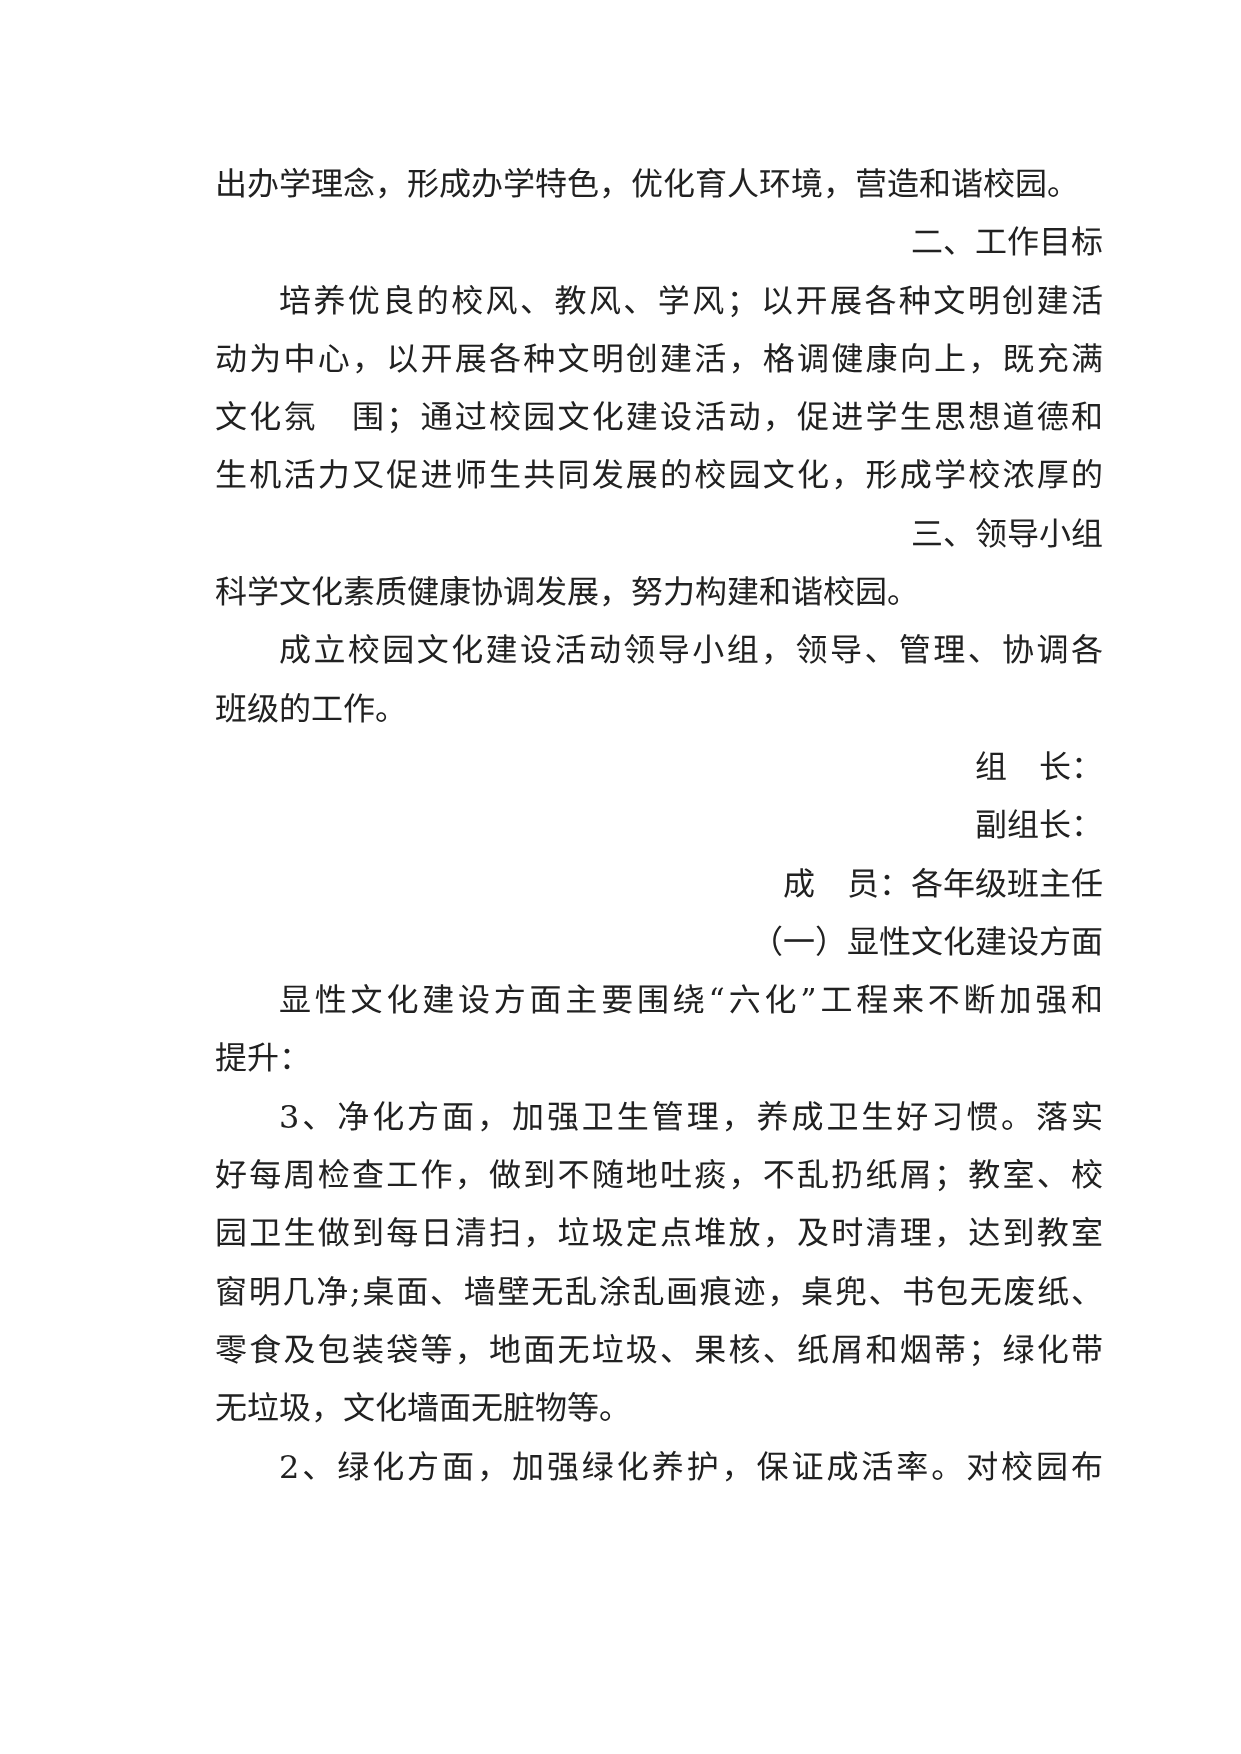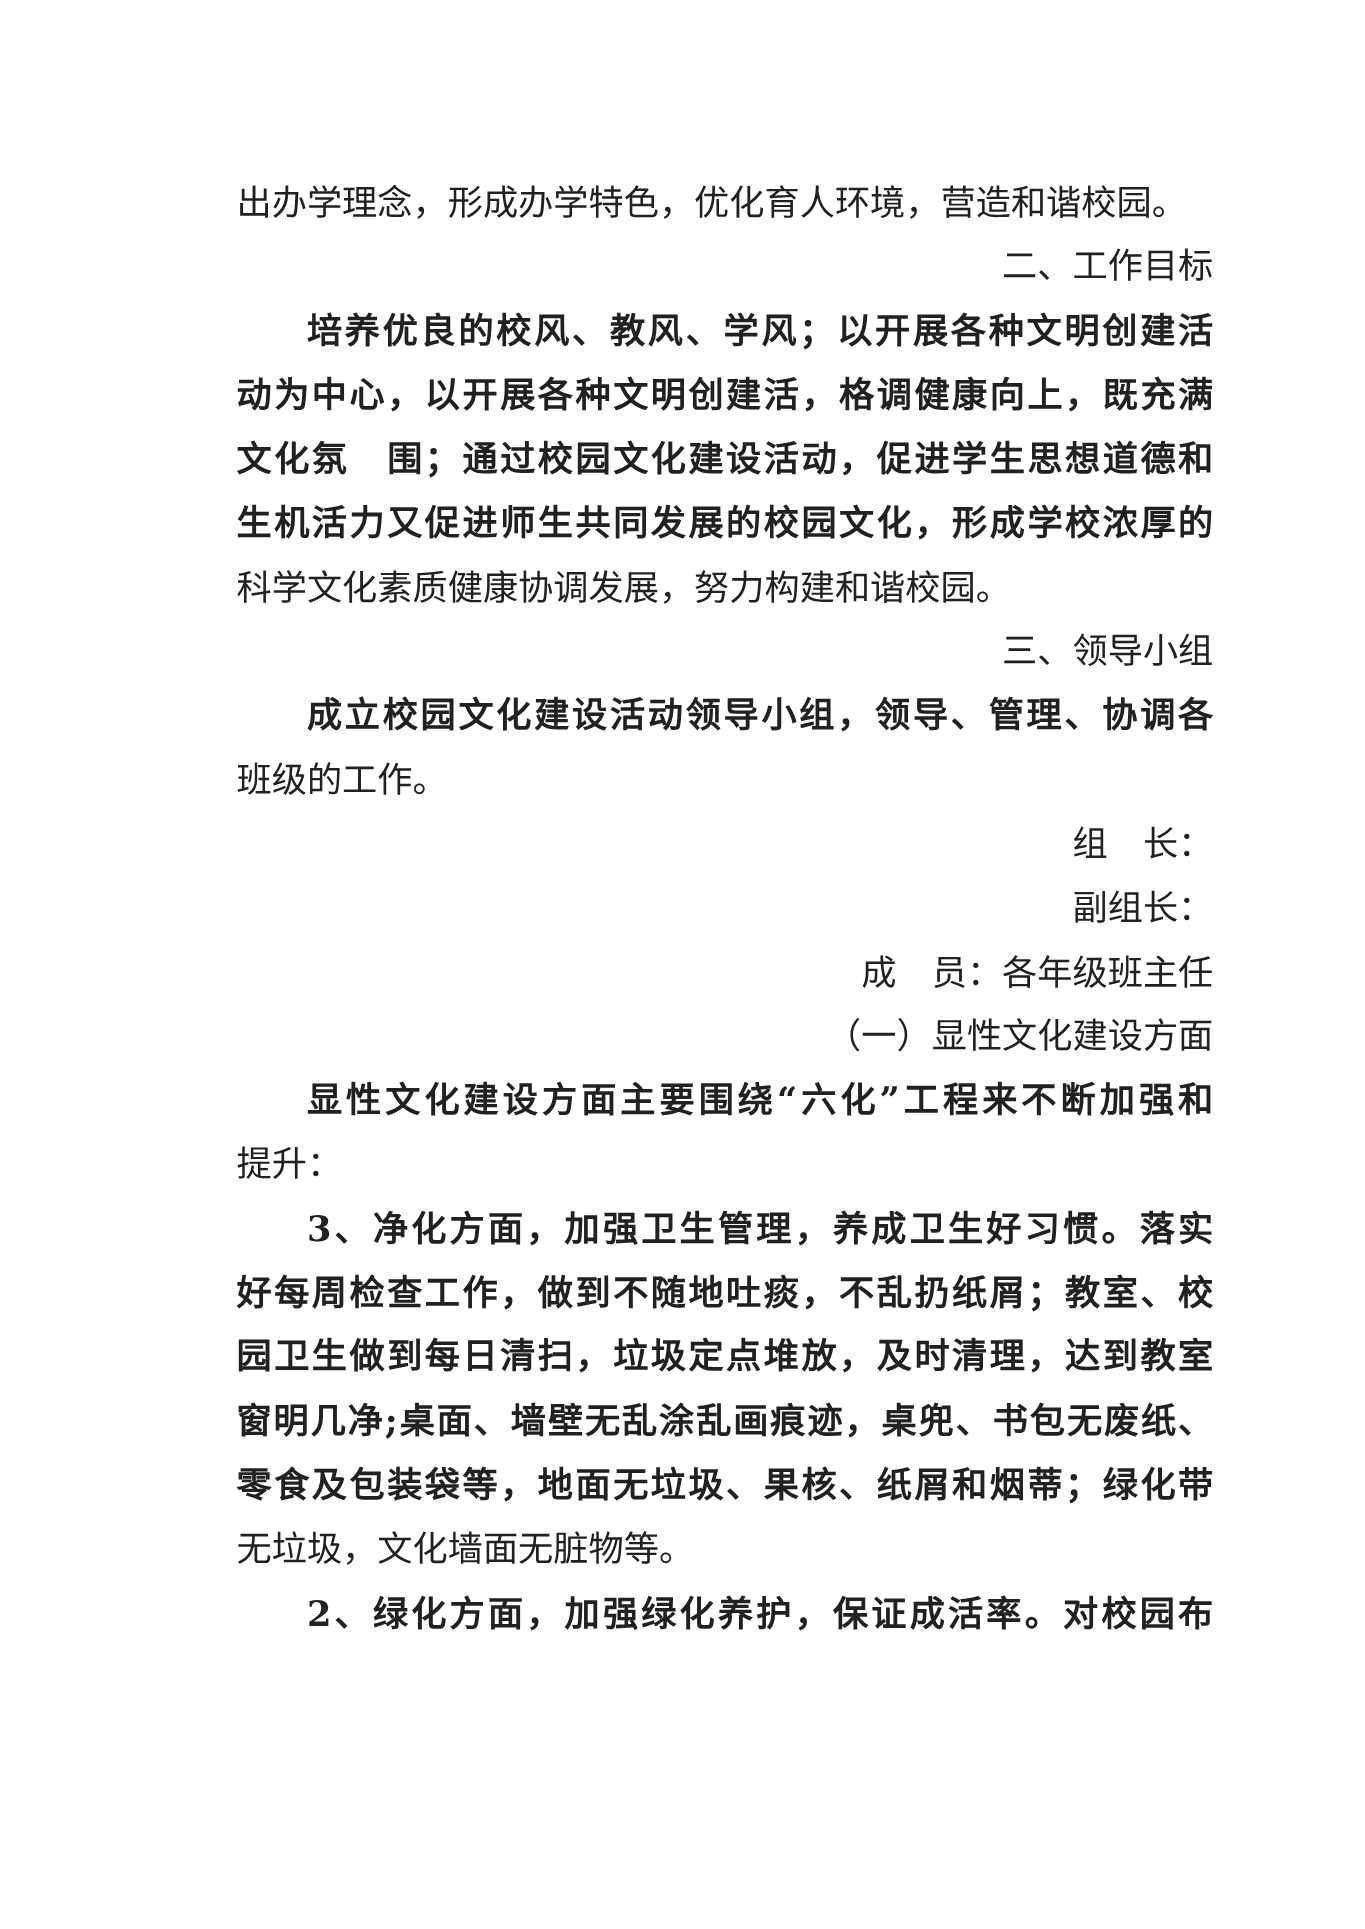--- a/index.html
+++ b/index.html
@@ -33,40 +33,39 @@
     margin-left: 39px;
   }
   .line {
     white-space: nowrap;
     text-align: left;
   }
   .line.fill {
     white-space: normal;
     text-align: justify;
     text-align-last: justify;
-    font-weight: bold;
   }
   .line.indent {
     text-indent: 64px;
     text-align: right;
   }
 </style>
 </head>
 <body>
 
 <div class="page">
   <div class="text-block">
       <div class="line">出办学理念，形成办学特色，优化育人环境，营造和谐校园。</div>
       <div class="line indent">二、工作目标</div>
       <div class="line indent fill">培养优良的校风、教风、学风；以开展各种文明创建活</div>
       <div class="line fill">动为中心，以开展各种文明创建活，格调健康向上，既充满</div>
       <div class="line fill">文化氛　围；通过校园文化建设活动，促进学生思想道德和</div>
       <div class="line fill">生机活力又促进师生共同发展的校园文化，形成学校浓厚的</div>
+      <div class="line indent">三、领导小组</div>
       <div class="line">科学文化素质健康协调发展，努力构建和谐校园。</div>
-      <div class="line indent">三、领导小组</div>
       <div class="line indent fill">成立校园文化建设活动领导小组，领导、管理、协调各</div>
       <div class="line">班级的工作。</div>
       <div class="line indent">组　长：</div>
       <div class="line indent">副组长：</div>
       <div class="line indent">成　员：各年级班主任</div>
       <div class="line indent">（一）显性文化建设方面</div>
       <div class="line indent fill">显性文化建设方面主要围绕“六化”工程来不断加强和</div>
       <div class="line">提升：</div>
       <div class="line indent fill">3、净化方面，加强卫生管理，养成卫生好习惯。落实</div>
       <div class="line fill">好每周检查工作，做到不随地吐痰，不乱扔纸屑；教室、校</div>

